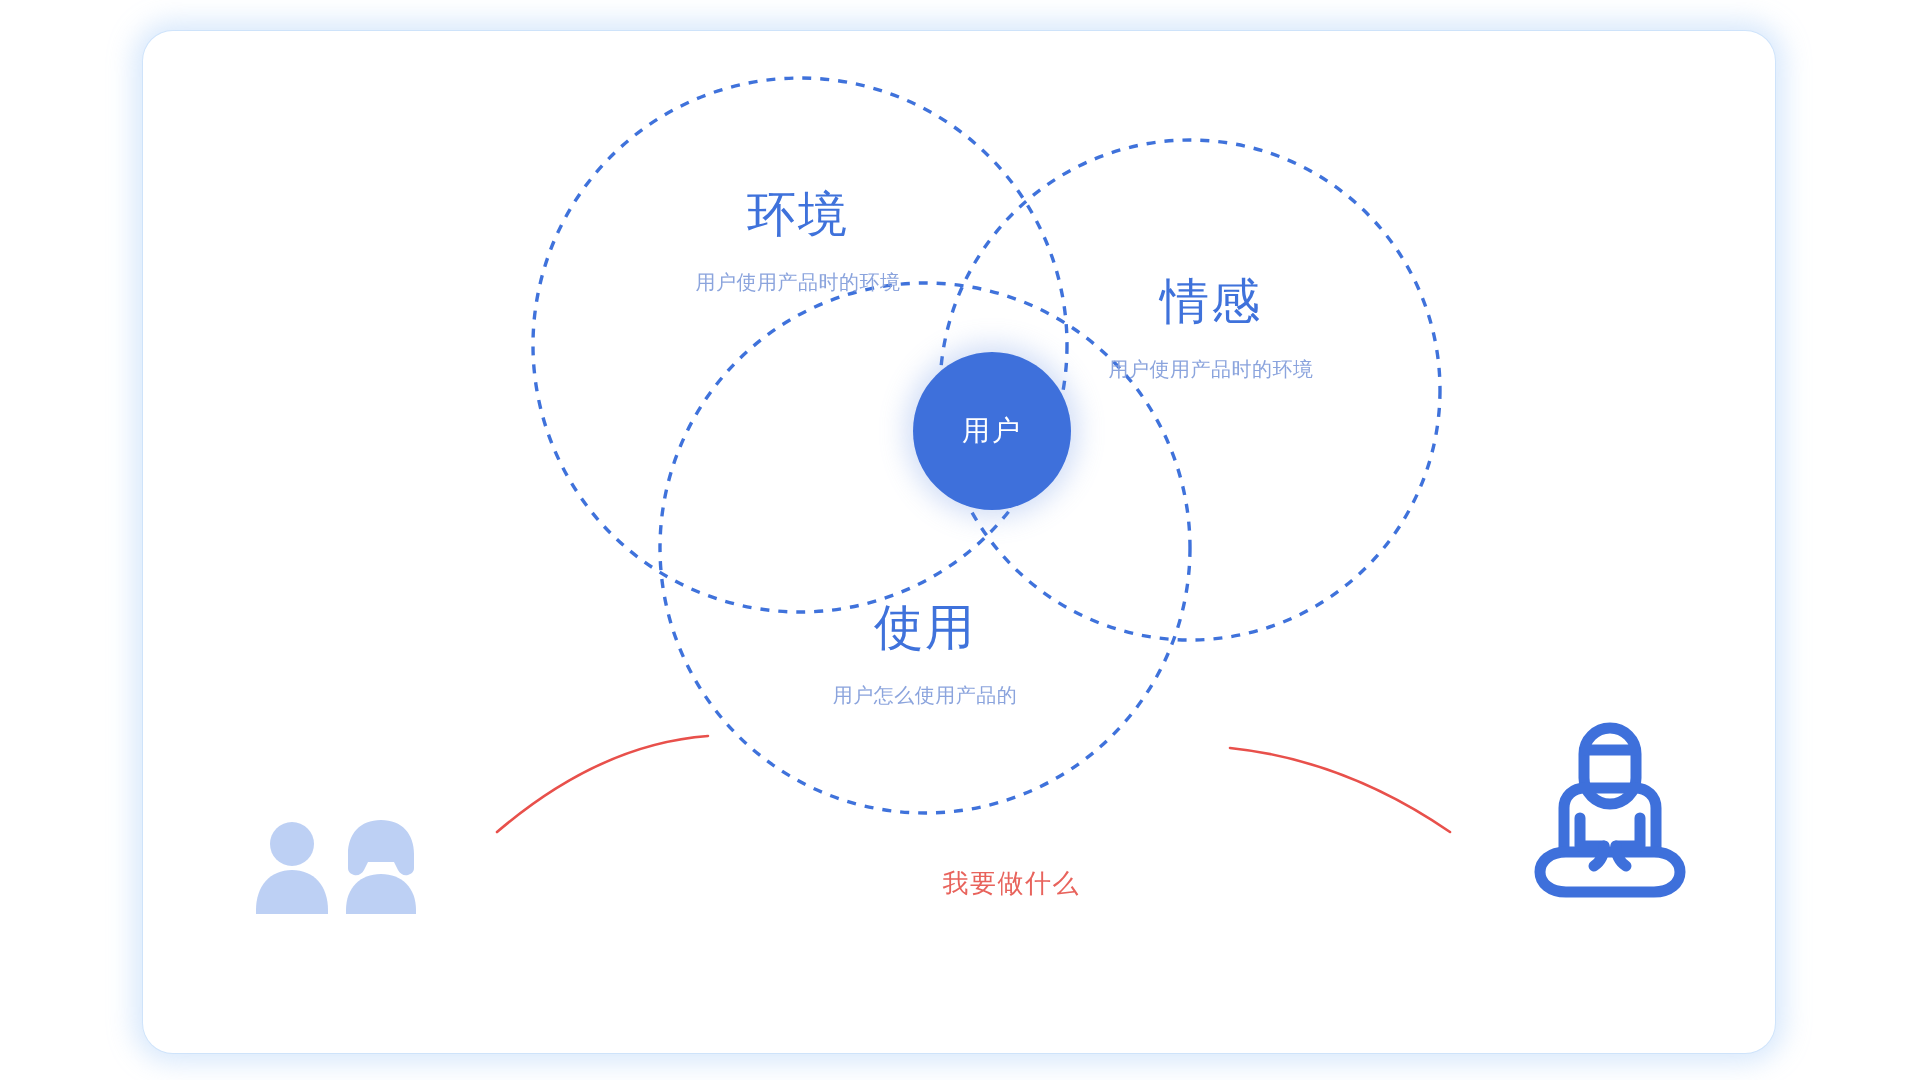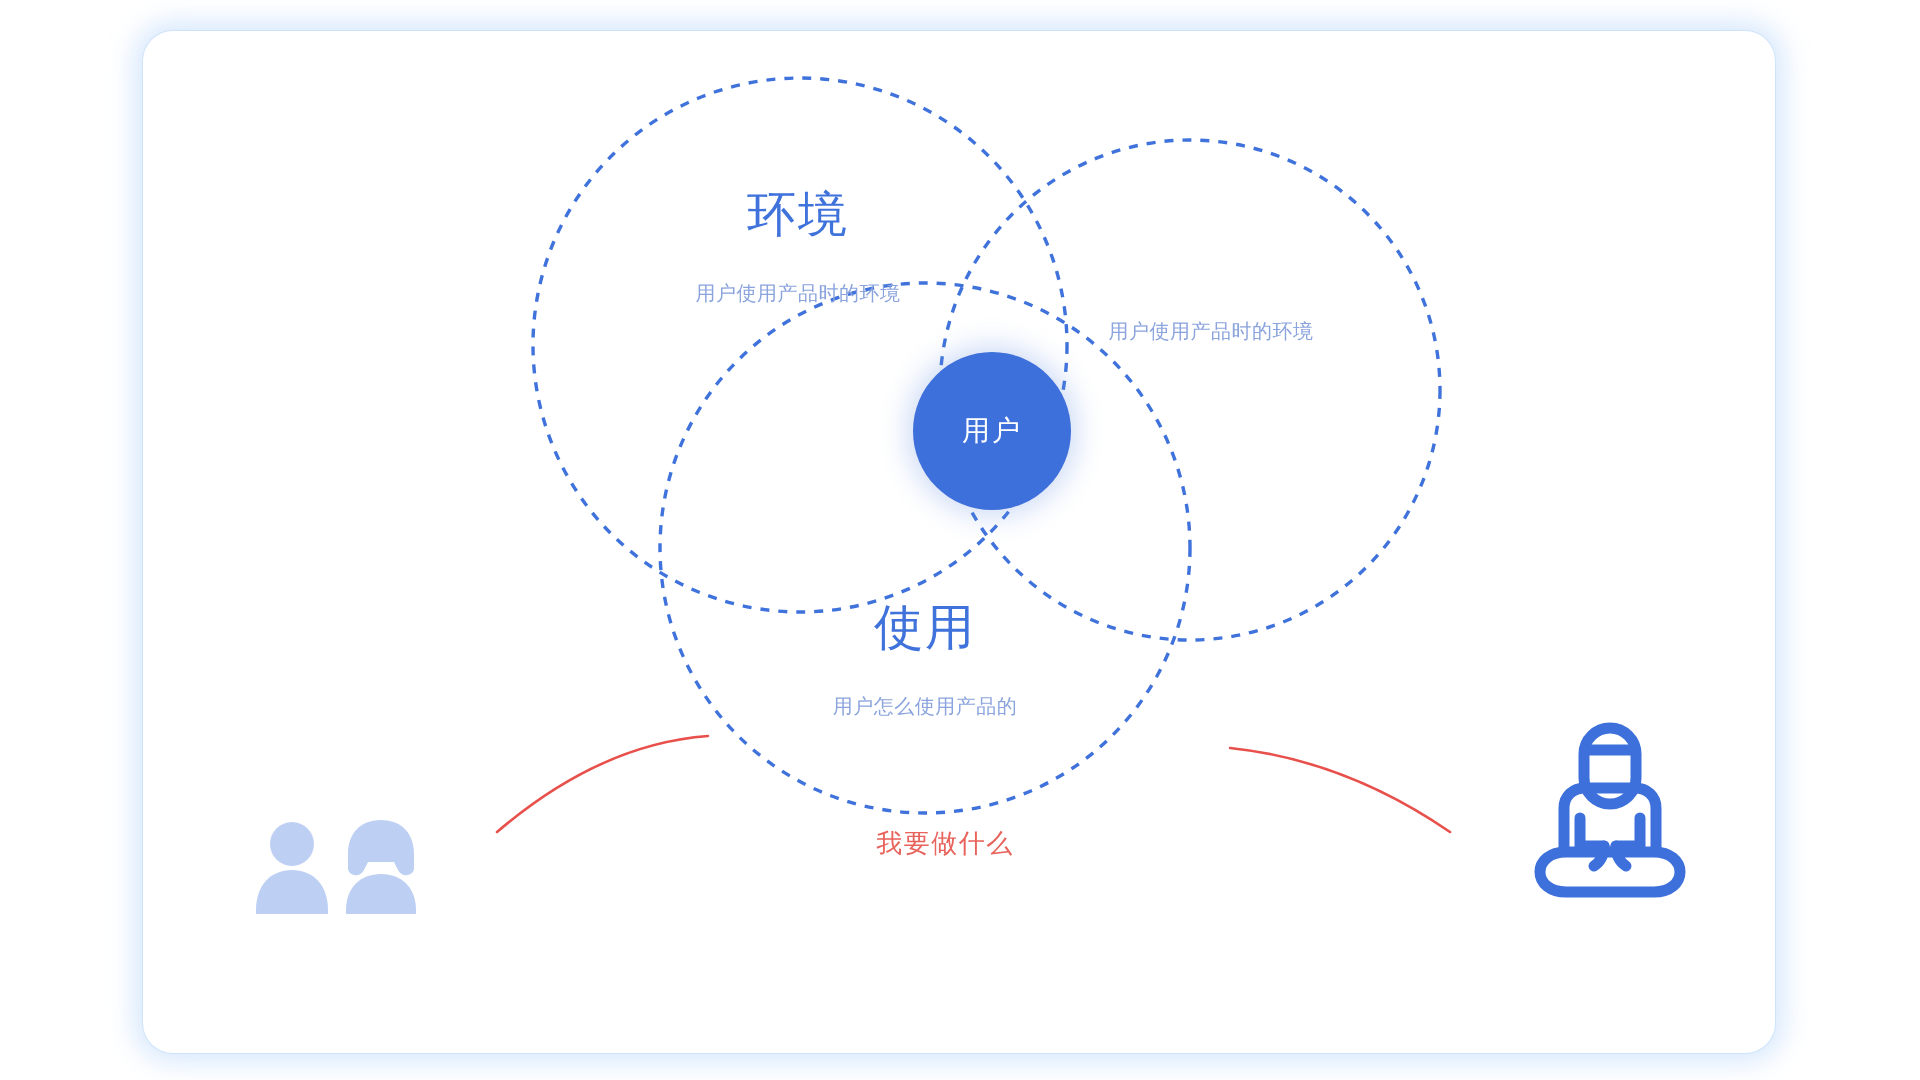--- a/index.html
+++ b/index.html
@@ -49,21 +49,21 @@
     white-space: nowrap;
   }
   .venn-title {
     font-size: 49px;
     line-height: 1;
     color: #3F72DB;
     font-weight: 400;
     letter-spacing: 2px;
   }
   .venn-sub {
-    margin-top: 44px;
+    margin-top: 33px;
     font-size: 20px;
     line-height: 1;
     color: #8BA4DD;
     font-weight: 400;
     letter-spacing: 0.5px;
   }
 
   #label-huanjing { left: 688px; top: 190px; width: 220px; }
   #label-qinggan  { left: 1096px; top: 277px; width: 230px; }
   #label-shiyong  { left: 820px; top: 603px; width: 210px; }
@@ -97,21 +97,21 @@
     white-space: nowrap;
   }
   .annot-text {
     color: #E8635C;
     font-size: 26px;
     letter-spacing: 1.5px;
     font-weight: 400;
   }
 
   #annot-left   { left: 190px;  top: 940px; width: 280px; }
-  #annot-center { left: 810px;  top: 826px; width: 270px; }
+  #annot-center { left: 810px;  top: 866px; width: 270px; text-align: right; }
   #annot-right  { left: 1395px; top: 940px; width: 300px; }
 
   
   #icon-people {
     position: absolute;
     left: 250px;
     top: 818px;
     width: 186px;
     height: 98px;
   }
@@ -142,20 +142,21 @@
 
     <path d="M 1230 748 Q 1345 760 1450 832" fill="none" stroke="#E8504B" stroke-width="2.6" stroke-linecap="round"></path>
   </svg>
 
   <div class="venn-label" id="label-huanjing">
     <div class="venn-title">环境</div>
     <div class="venn-sub">用户使用产品时的环境</div>
   </div>
 
   <div class="venn-label" id="label-qinggan">
+    <div class="venn-title">情感</div>
     <div class="venn-sub">用户使用产品时的环境</div>
   </div>
 
   <div class="venn-label" id="label-shiyong">
     <div class="venn-title">使用</div>
     <div class="venn-sub">用户怎么使用产品的</div>
   </div>
 
   <div id="user-bubble">
     <span id="user-bubble-label">用户</span>

